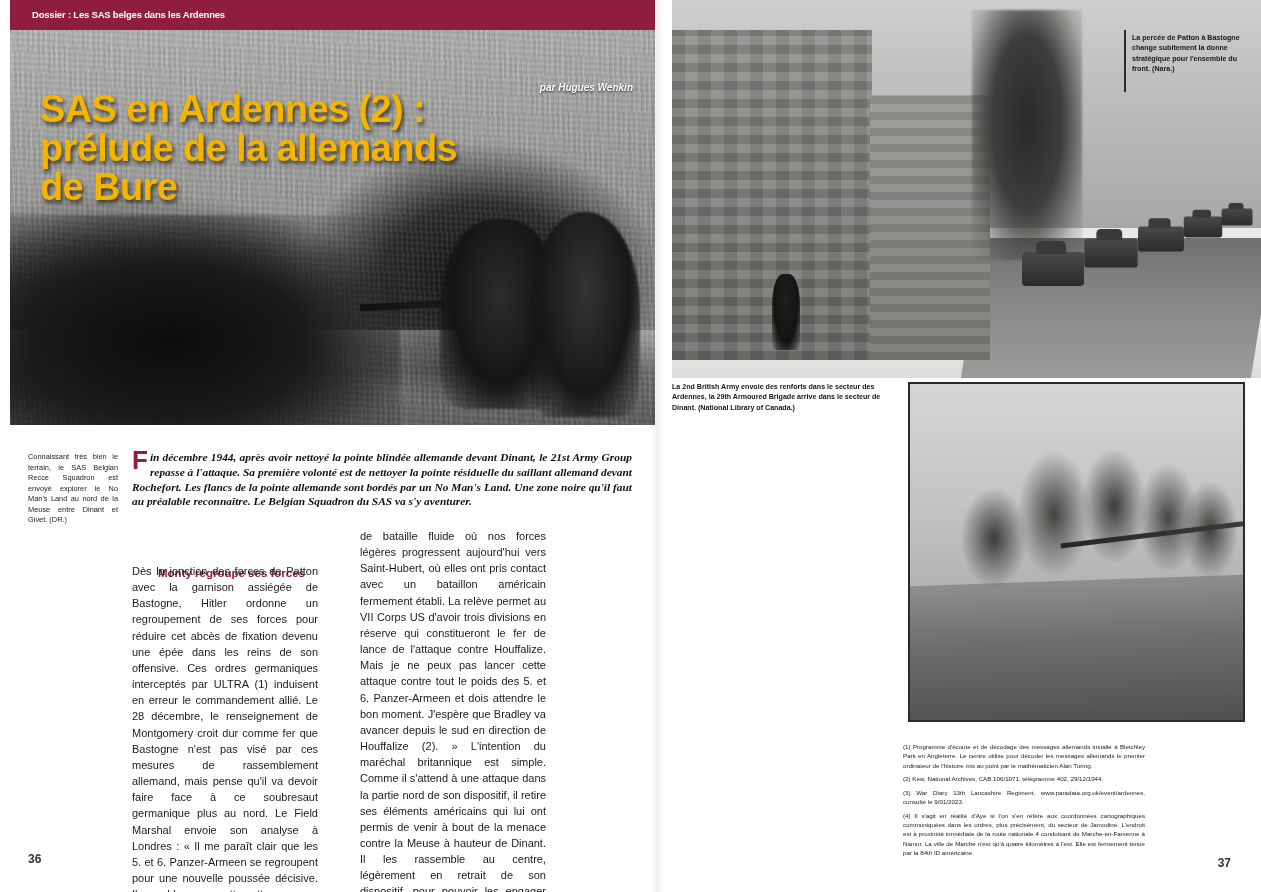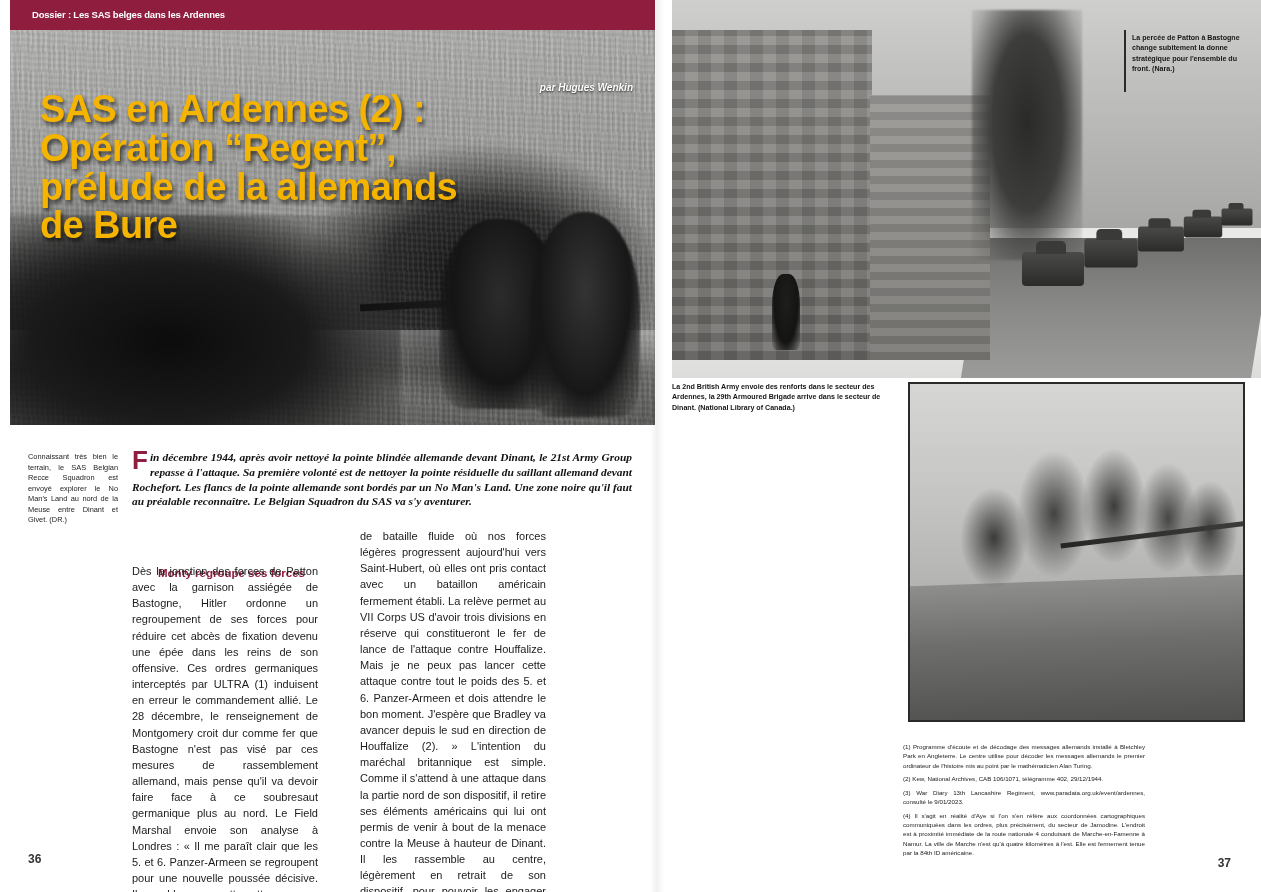--- a/index.html
+++ b/index.html
@@ -245,21 +245,20 @@
       <div class="horizon"></div>
       <div class="jeep-mass"></div>
       <div class="gun-barrel"></div>
       <div class="soldier-a"></div>
       <div class="soldier-b"></div>
 
       <div class="byline">par Hugues Wenkin</div>
 
       <div class="headline">
         <span class="l">SAS en Ardennes (2) :</span>
-        <span class="l">Opération “Regent”,</span>
         <span class="l">prélude de la allemands</span>
         <span class="l">de Bure</span>
       </div>
     </div>
 
     <div class="lead-caption">Connaissant très bien le terrain, le SAS Belgian Recce Squadron est envoyé explorer le No Man's Land au nord de la Meuse entre Dinant et Givet. (DR.)</div>
 
     <div class="chapeau">
       <span class="dropcap">F</span><span>in décembre 1944, après avoir nettoyé la pointe blindée allemande devant Dinant, le 21st Army Group repasse à l'attaque. Sa première volonté est de nettoyer la pointe résiduelle du saillant allemand devant Rochefort. Les flancs de la pointe allemande sont bordés par un No Man's Land. Une zone noire qu'il faut au préalable reconnaître. Le Belgian Squadron du SAS va s'y aventurer.</span>
     </div>

